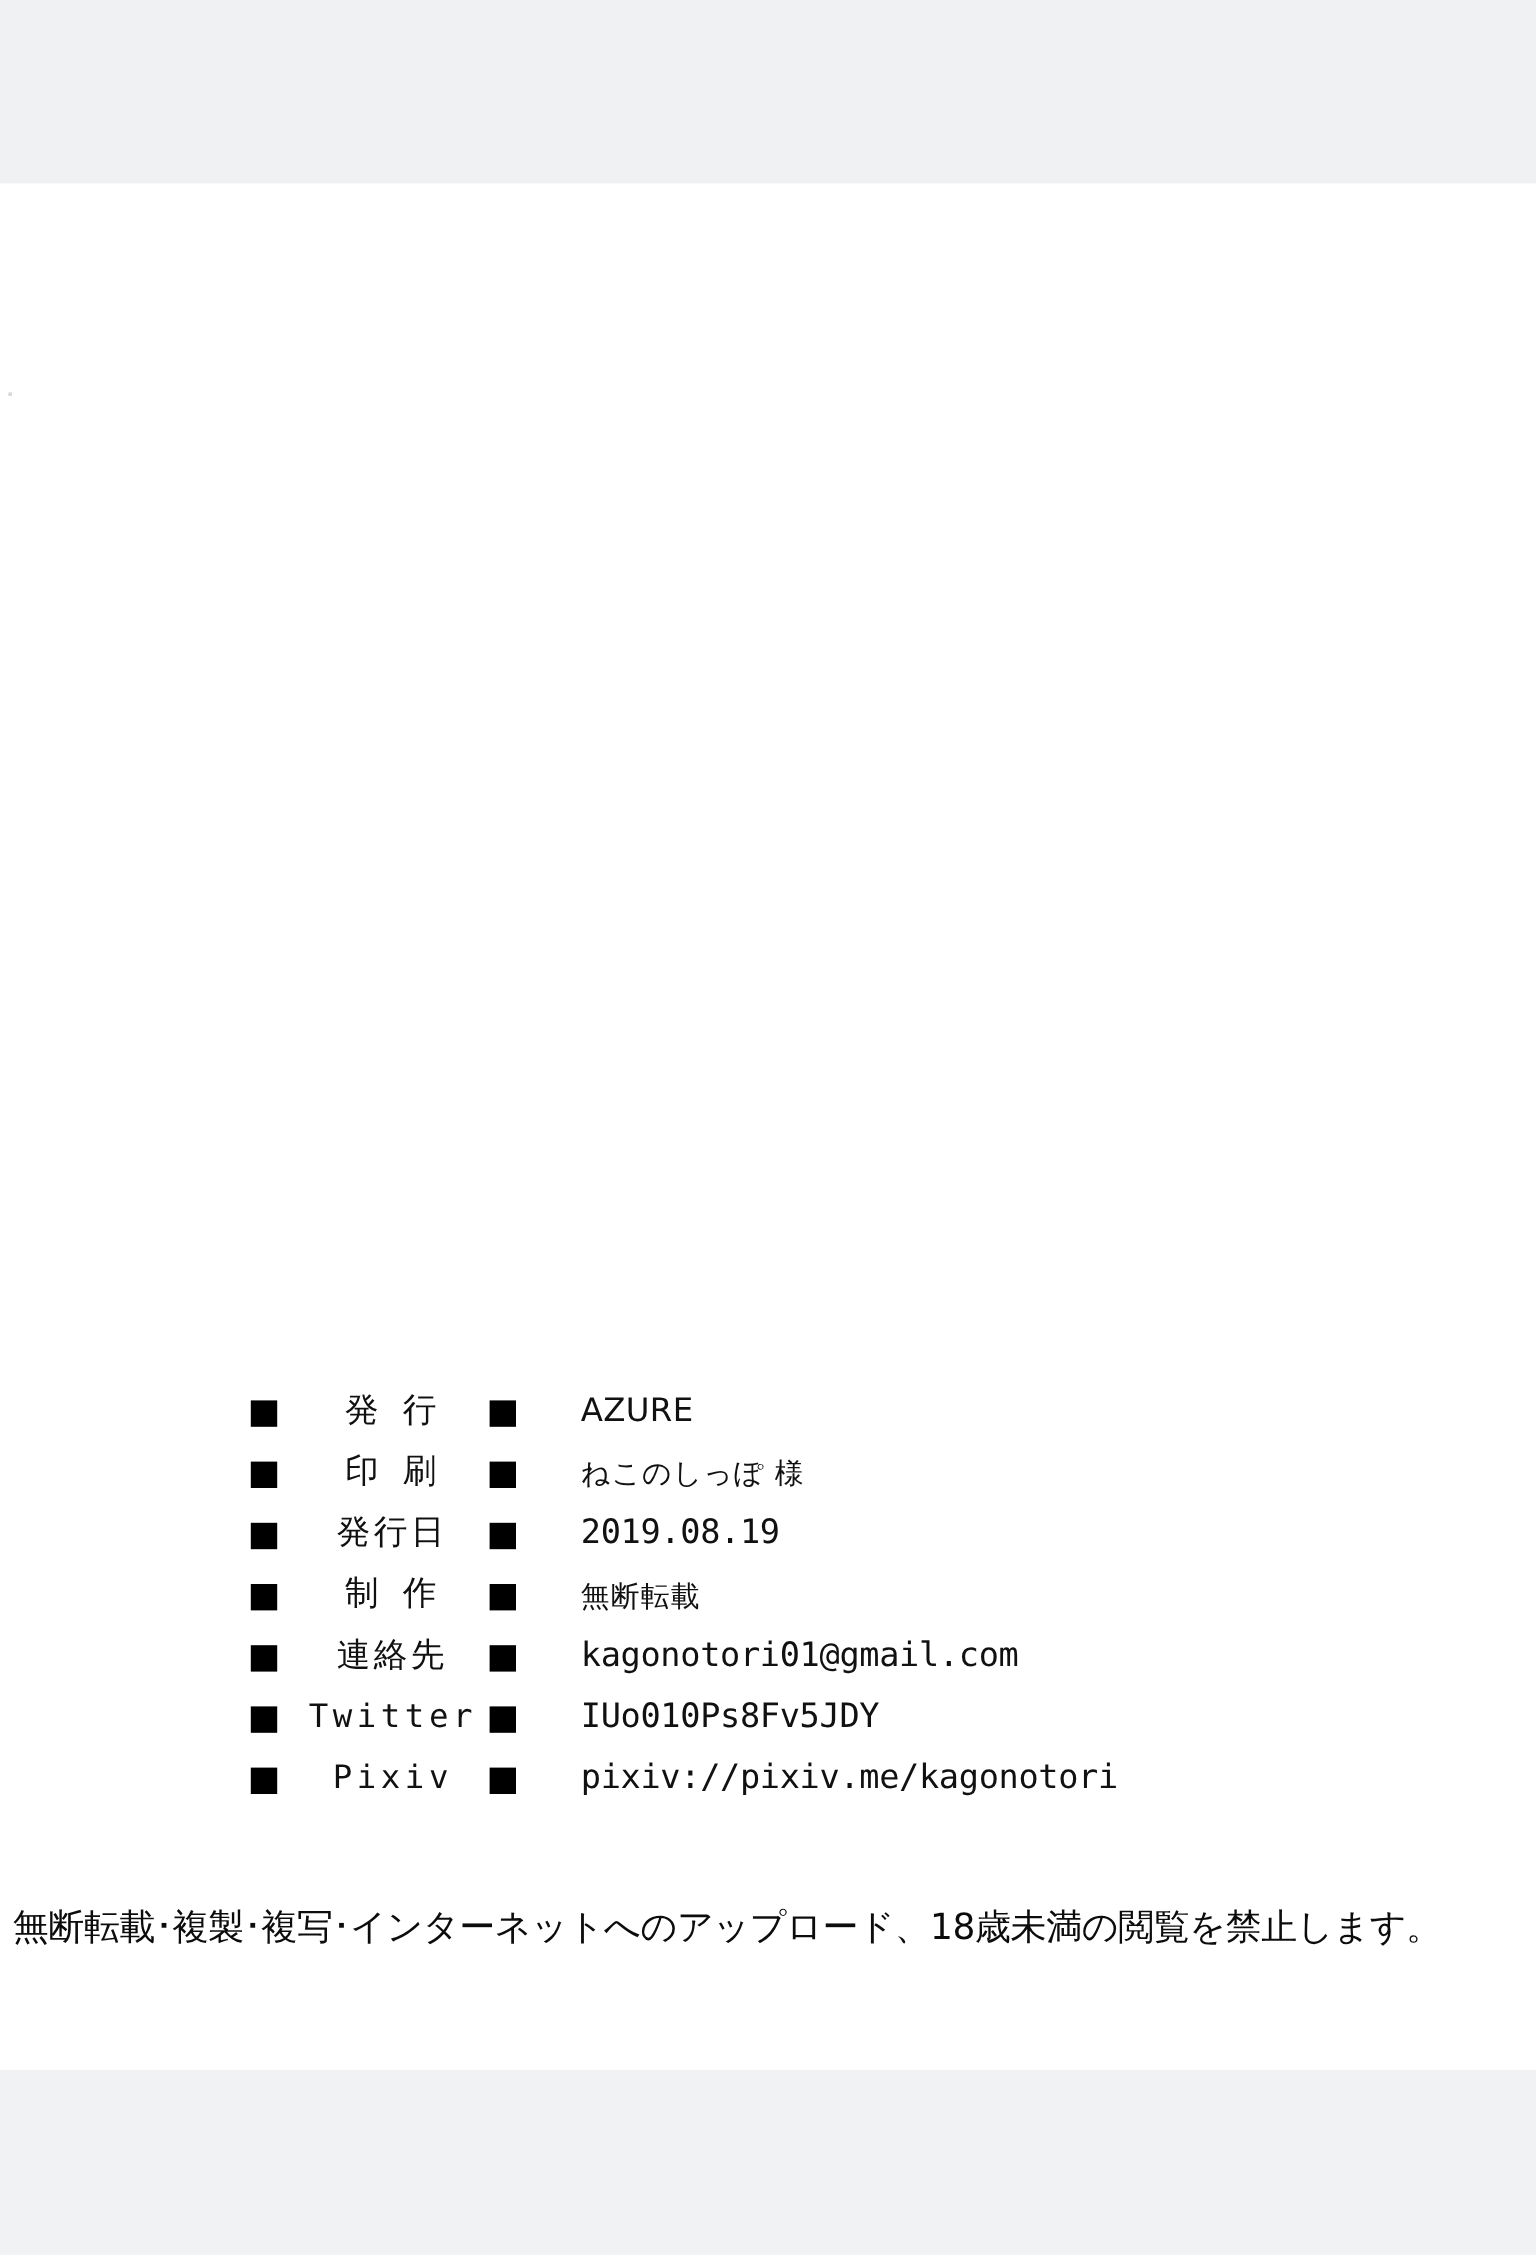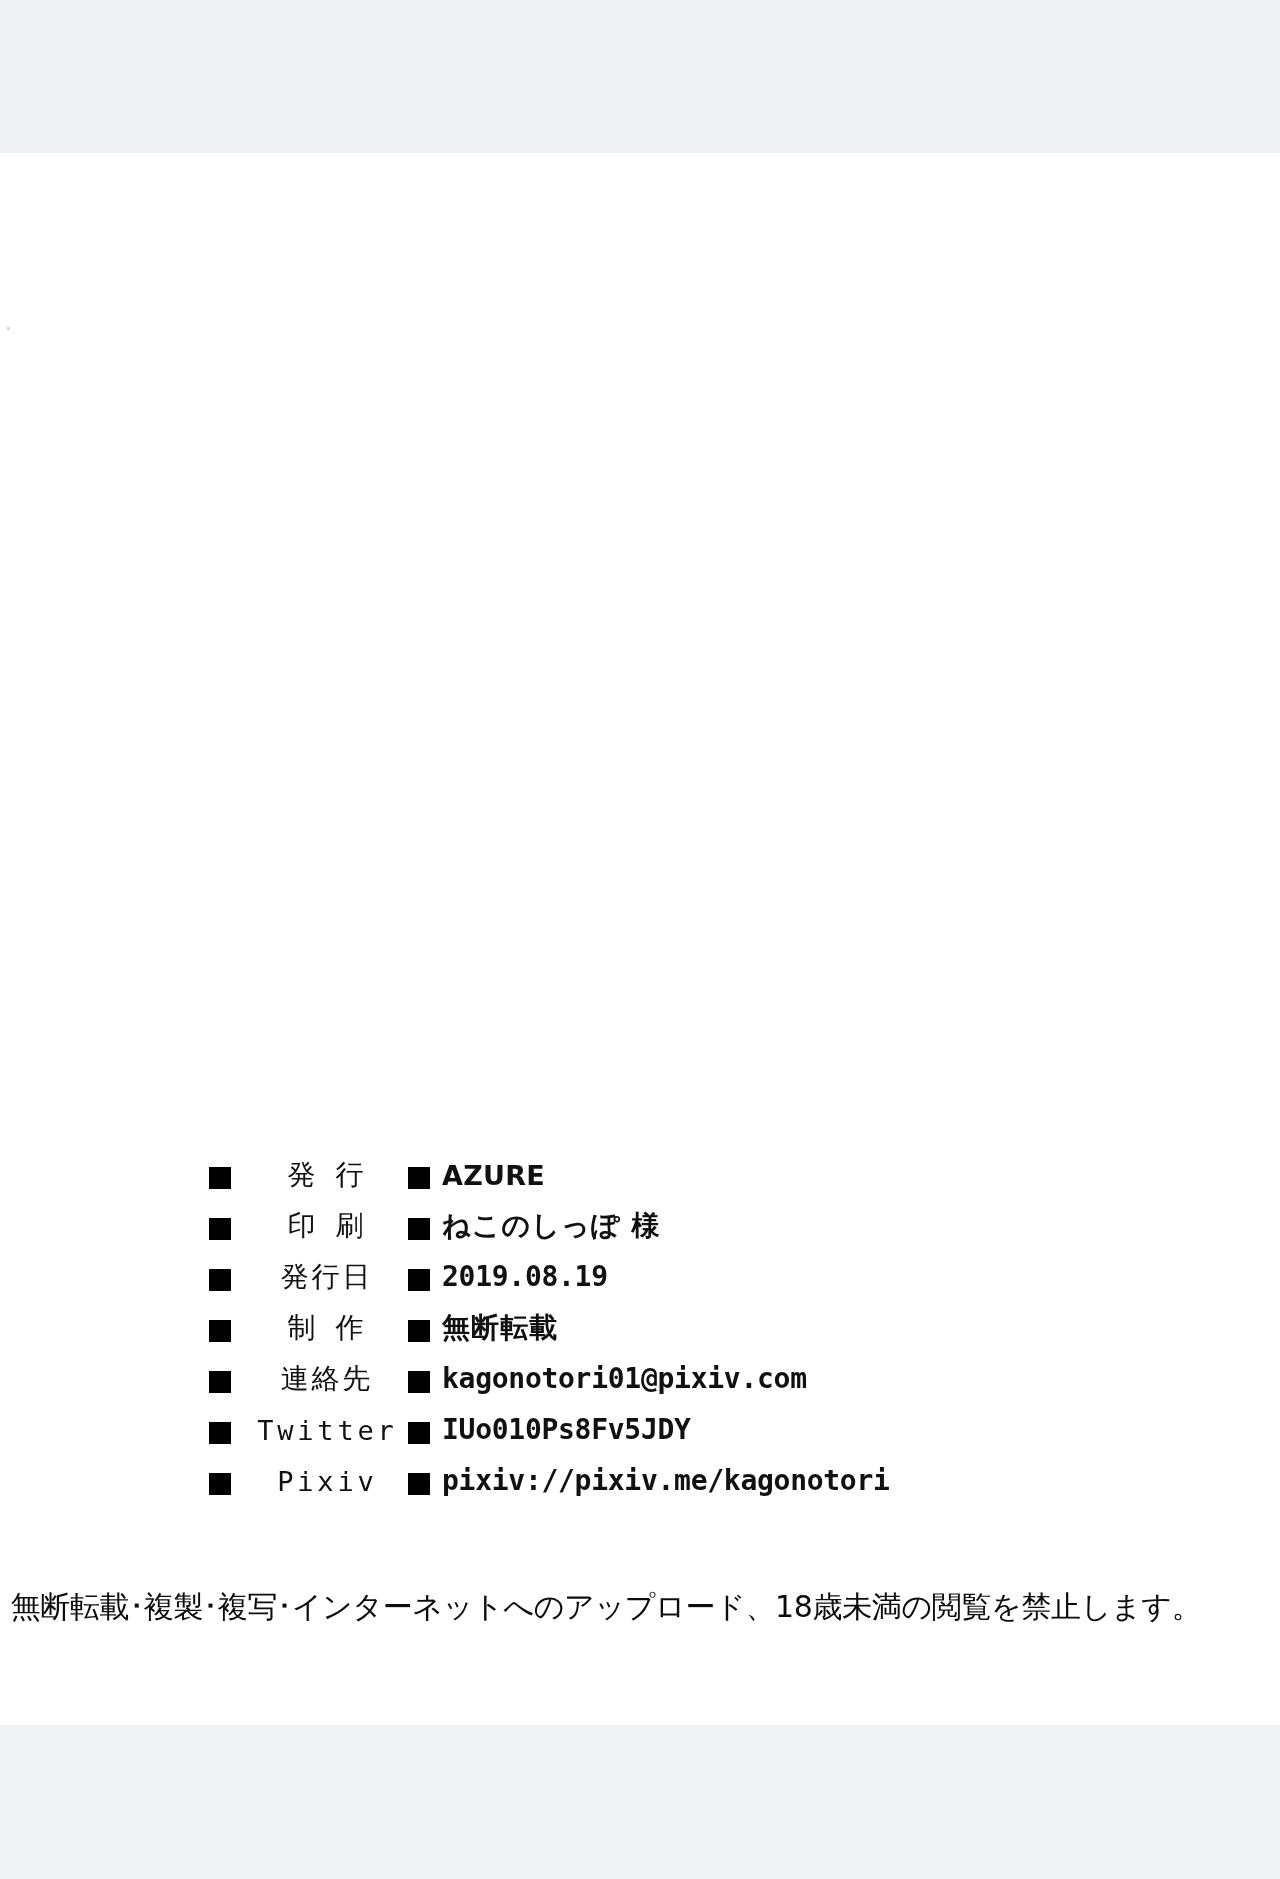--- a/index.html
+++ b/index.html
@@ -97,30 +97,30 @@
     letter-spacing: 0.14em;
     text-indent: 0.14em;
     font-family: "DejaVu Sans Mono", "Liberation Mono", monospace;
   }
   .row-label.wide {
     letter-spacing: 0.10em;
     text-indent: 0.10em;
   }
 
   .row-value {
+    margin-left: 42px;
     font-size: 28px;
     line-height: 1;
     white-space: nowrap;
     font-family: "DejaVu Sans Mono", "Liberation Mono", monospace;
     letter-spacing: -0.01em;
-    font-weight: bold;
   }
   .row-value.jp {
     font-family: "DejaVu Sans", "Liberation Sans", sans-serif;
-    font-size: 28px;
+    font-size: 24px;
     letter-spacing: 0.04em;
   }
   .row-value.brand {
     font-family: "DejaVu Sans", "Liberation Sans", sans-serif;
     font-size: 27px;
     letter-spacing: 0.01em;
   }
 
   
   .warning {
@@ -205,21 +205,21 @@
     </div>
 
     <div class="colophon-row">
       <div class="bullet-left">
           <span class="sq"></span>
         </div>
       <div class="row-label wide">連絡先</div>
       <div class="bullet-right">
           <span class="sq"></span>
         </div>
-      <div class="row-value">kagonotori01@pixiv.com</div>
+      <div class="row-value">kagonotori01@gmail.com</div>
     </div>
 
     <div class="colophon-row">
       <div class="bullet-left">
           <span class="sq"></span>
         </div>
       <div class="row-label latin">Twitter</div>
       <div class="bullet-right">
           <span class="sq"></span>
         </div>

